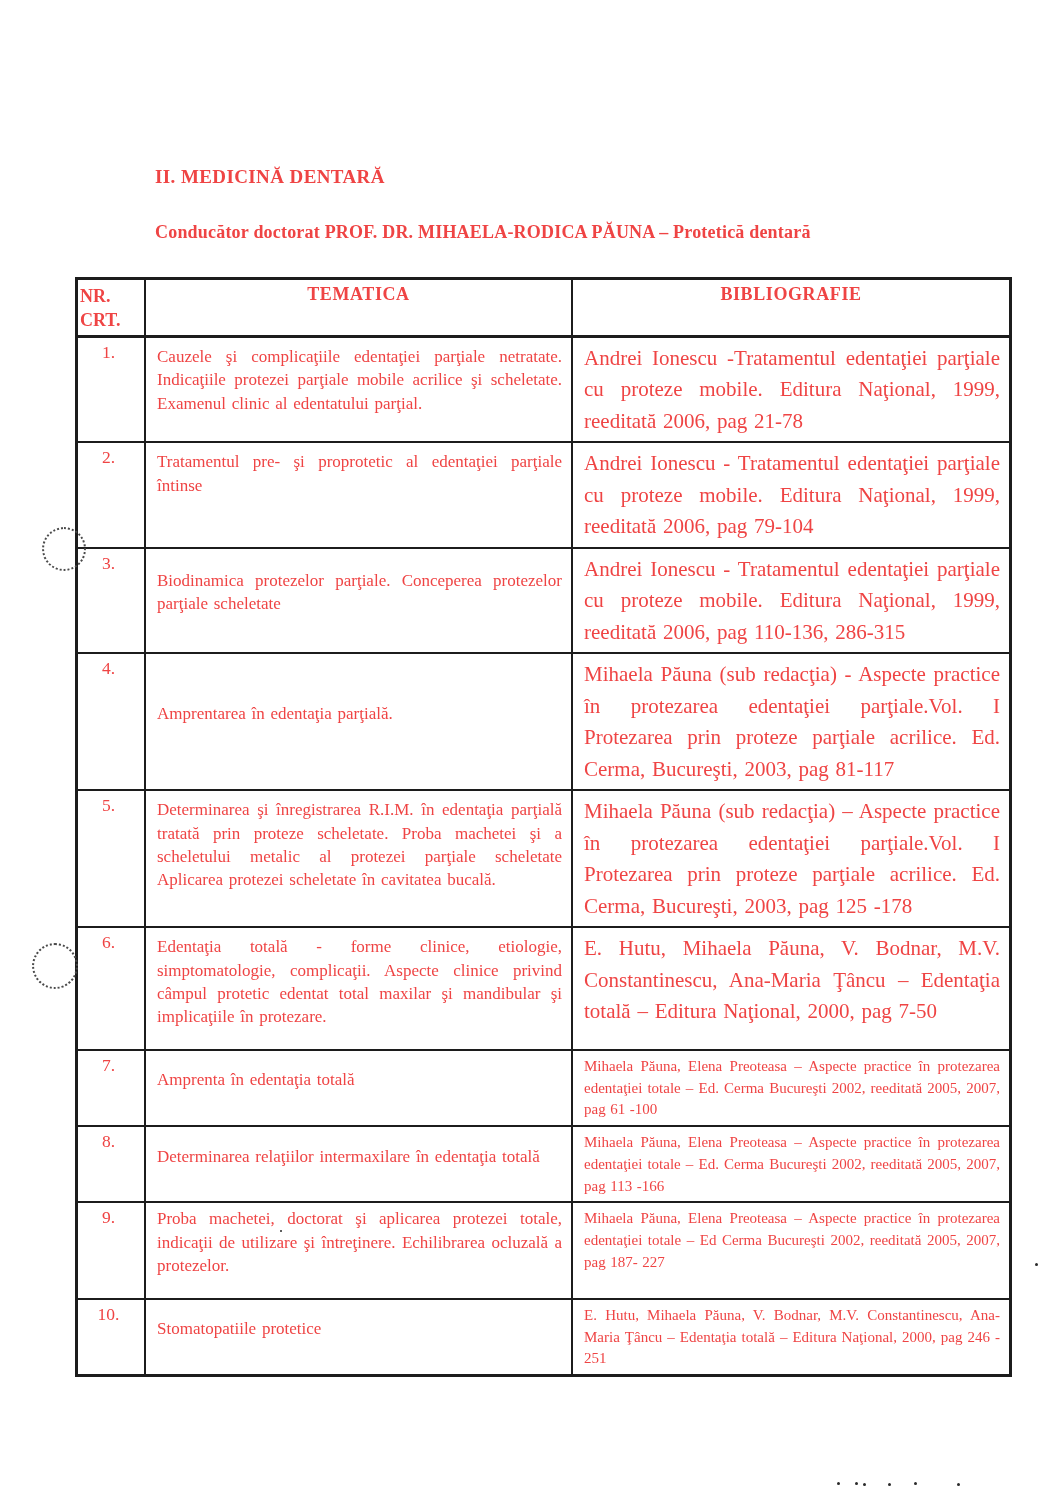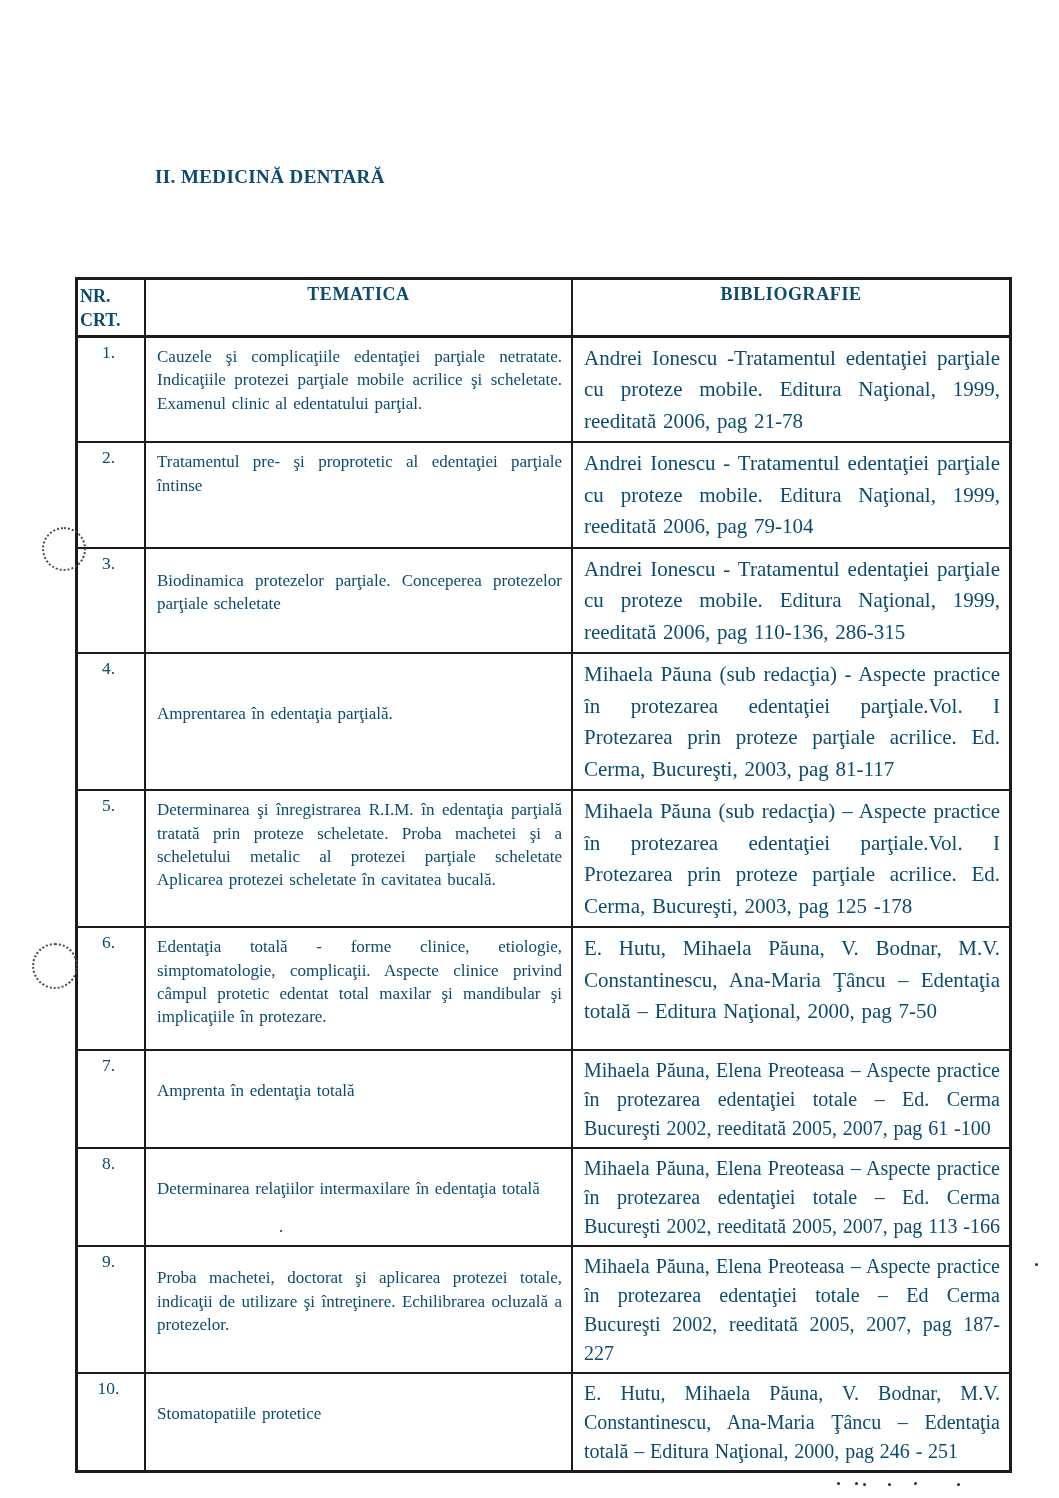--- a/index.html
+++ b/index.html
@@ -1,21 +1,21 @@
 <!DOCTYPE html>
 <html><head>
 <meta charset="utf-8">
 <style>
   html,body{margin:0;padding:0;background:#e8e8e8;}
   .page{
     position:relative;
     width:1059px;height:1498px;
     background:#ffffff;
     font-family:"Liberation Serif","DejaVu Serif",serif;
-    color:#0c4a6e;
+    color:#ef4444;
     overflow:hidden;
   }
   .section-title{
     position:absolute;left:155px;top:166px;
     font-size:19px;font-weight:bold;letter-spacing:0.4px;
     white-space:nowrap;
   }
   .subtitle{
     position:absolute;left:155px;top:222px;
     font-size:18px;font-weight:bold;letter-spacing:0.2px;
@@ -52,37 +52,38 @@
     text-align:justify;text-align-last:left;
     word-spacing:1.5px;
   }
   td.bib{
     vertical-align:top;
     font-size:21px;line-height:1.5;
     padding:5px 9px 4px 11px;
     text-align:justify;text-align-last:left;
     word-spacing:1.5px;
   }
-  td.bib.small{font-size:20px;line-height:1.45;word-spacing:0.8px;font-family:Liberation Serif, serif;}
+  td.bib.small{font-size:15px;line-height:1.45;word-spacing:0.8px;font-family:Liberation Serif, serif;}
   td.tem.vtop{vertical-align:top;padding-top:7px;}
   
   .hole{
     position:absolute;border:2px dotted #4a4a4a;border-radius:50%;
     background:transparent;
   }
   .hole.top{left:42px;top:527px;width:40px;height:40px;}
   .hole.bottom{left:32px;top:943px;width:42px;height:42px;}
   .speck{position:absolute;width:3px;height:3px;background:#2a2a2a;border-radius:50%;}
 </style>
 </head>
 <body>
 
 <div class="page">
 
   <div class="section-title">II. MEDICINĂ DENTARĂ</div>
+  <div class="subtitle">Conducător doctorat PROF. DR. MIHAELA-RODICA PĂUNA – Protetică dentară</div>
 
   <table class="bib">
     <tbody>
       <tr style="height:50px;">
         <th class="h-nr">
           <span style="display:block">NR.</span>
           <span style="display:block">CRT.</span>
         </th>
         <th class="h-tem">TEMATICA</th>
         <th class="h-bib">BIBLIOGRAFIE</th>

